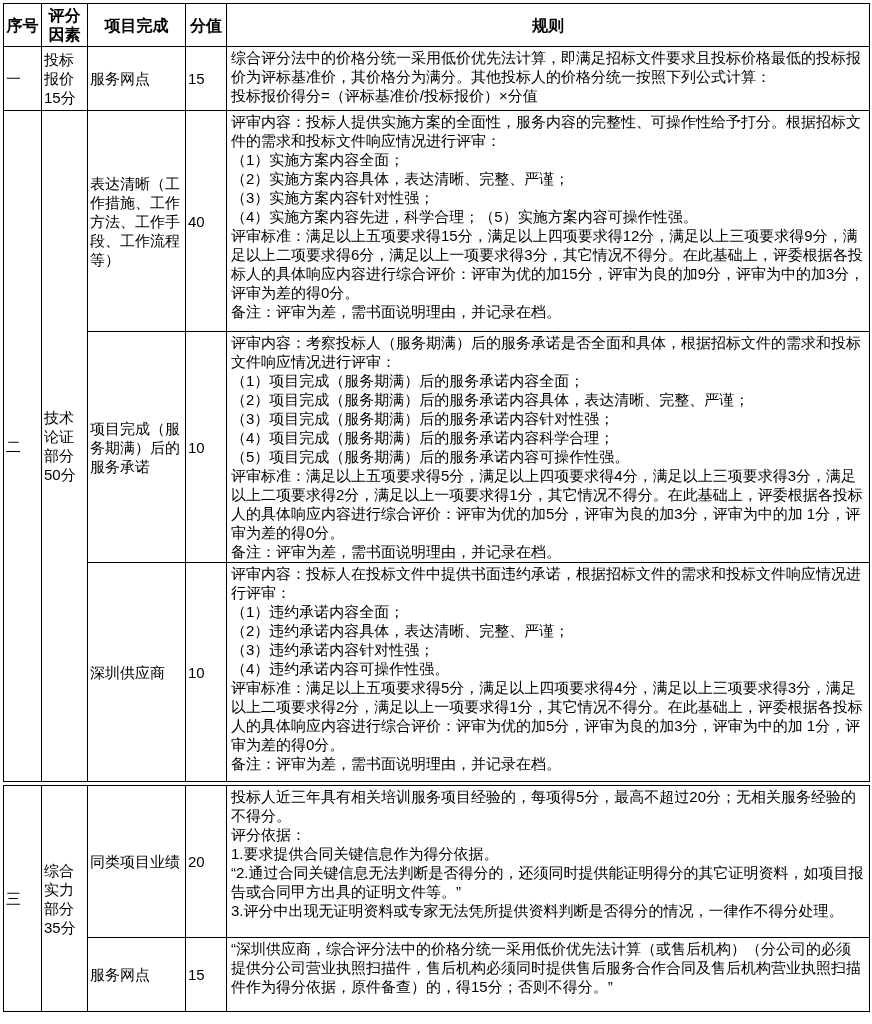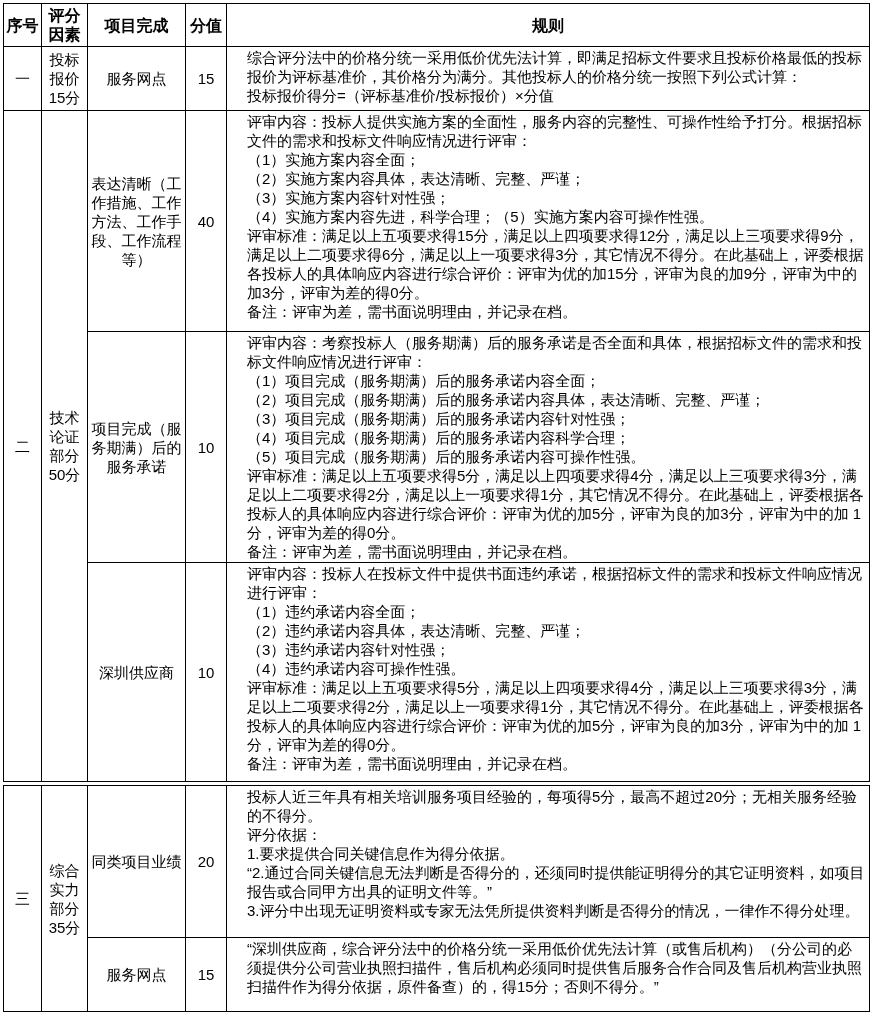--- a/index.html
+++ b/index.html
@@ -31,29 +31,28 @@
   }
   th.hcell {
     font-weight: bold;
     font-size: 16px;
     line-height: 19px;
     text-align: center;
     vertical-align: middle;
     padding: 2px 1px;
   }
   td.ccell {
-    text-align: center;
     vertical-align: middle;
     padding: 2px 2px;
     margin-top: 38px;
   }
   td.rule-cell {
     text-align: left;
     vertical-align: top;
-    padding: 1px 4px 1px 20px;
+    padding: 1px 4px 1px 4px;
     white-space: pre-wrap;
     overflow-wrap: break-word;
     word-break: break-all;
     margin-top: 11px;
   }
   tr.hdr     { height: 43px; font-family: Liberation Serif, serif; }
   tr.row-1   { height: 64px; }
   tr.row-2   { height: 221px; }
   tr.row-3   { height: 229px; }
   tr.row-4   { height: 219px; }

